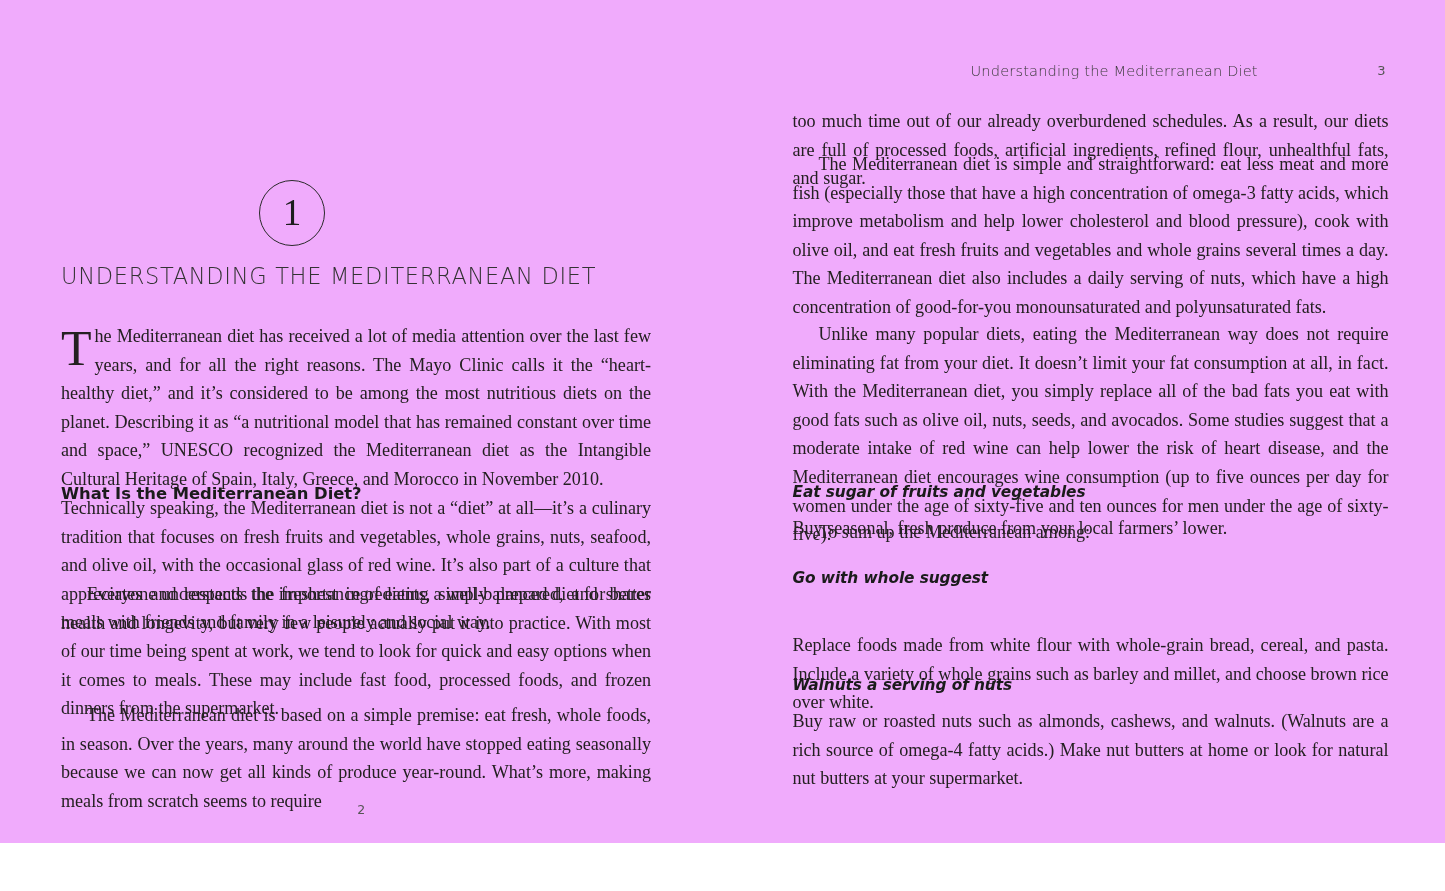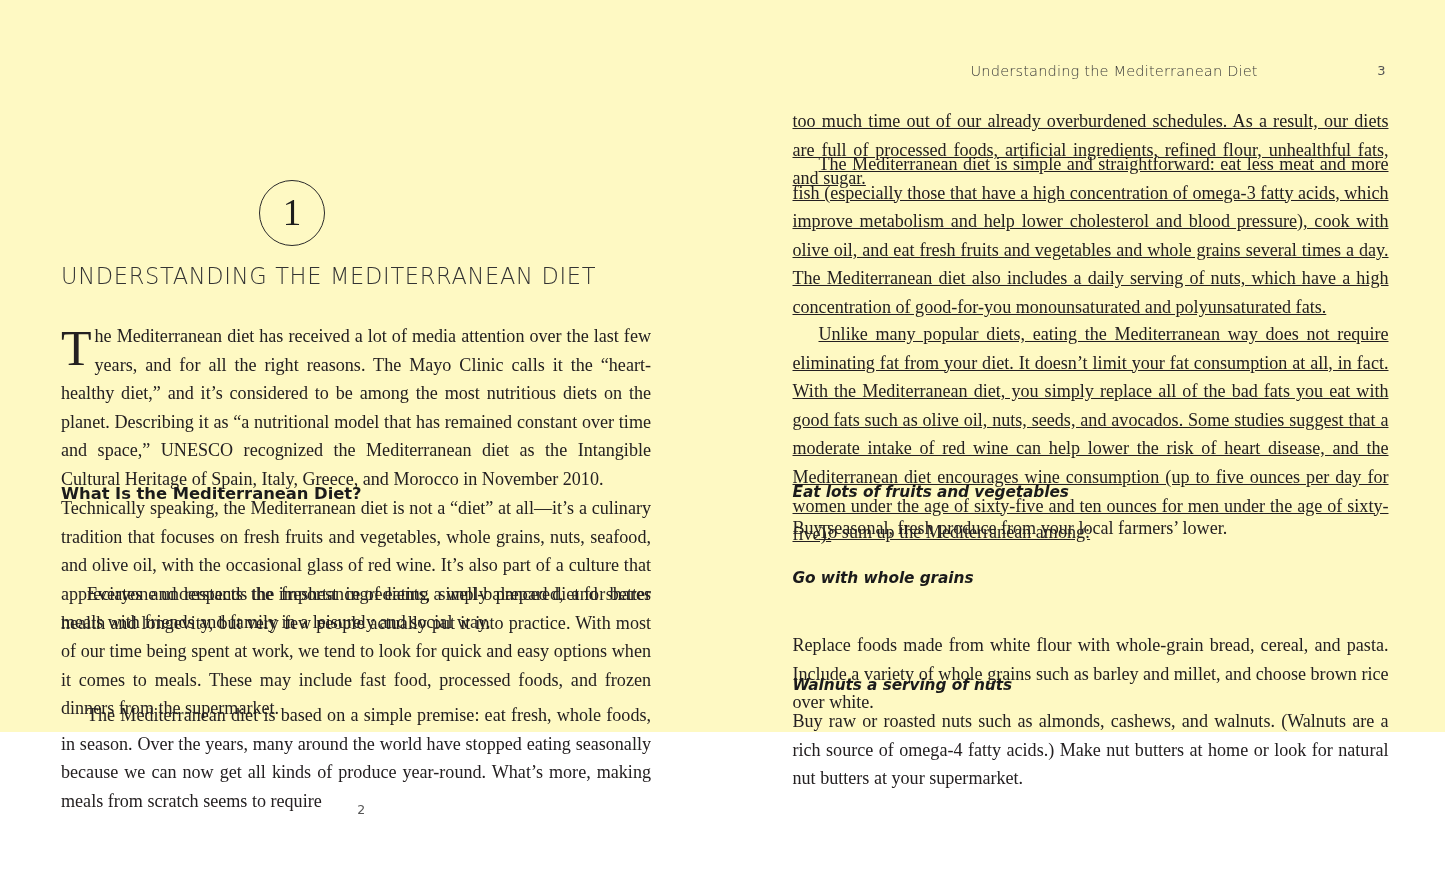--- a/index.html
+++ b/index.html
@@ -18,22 +18,22 @@
   .spread {
     position: relative;
     width: 1445px;
     height: 891px;
     display: flex;
   }
 
   .page {
     position: relative;
     width: 722.5px;
-    height: 732px;
-    background: #fef9c3;
+    height: 843px;
+    background: #f0abfc;
     box-sizing: border-box;
   }
 
   .chapter-medallion {
     position: absolute;
     left: 259px;
     top: 180px;
     width: 66px;
     height: 66px;
     border: 1.6px solid #2a2a2a;
@@ -144,21 +144,20 @@
   }
 
   .r-body {
     position: absolute;
     left: 70px;
     width: 596px;
     font-size: 18.1px;
     line-height: 28.6px;
     text-align: justify;
     color: #242021;
-    text-decoration: underline;
   }
 
   .r-para-too     { top: 107px; }
   .r-para-simple  { top: 150px; }
   .r-para-unlike  { top: 320px; }
   .r-para-sumup   { top: 518px; }
 
   .r-subhead {
     position: absolute;
     left: 70px;
@@ -217,23 +216,23 @@
   <div class="page page-right">
 
     <div class="runninghead">Understanding the Mediterranean Diet</div>
     <div class="folio-right">3</div>
 
     <div class="r-body r-para-too">too much time out of our already overburdened schedules. As a result, our diets are full of processed foods, artificial ingredients, refined flour, unhealthful fats, and sugar.</div>
     <div class="r-body r-para-simple para-indent">The Mediterranean diet is simple and straightforward: eat less meat and more fish (especially those that have a high concentration of omega-3 fatty acids, which improve metabolism and help lower cholesterol and blood pressure), cook with olive oil, and eat fresh fruits and vegetables and whole grains several times a day. The Mediterranean diet also includes a daily serving of nuts, which have a high concentration of good-for-you monounsaturated and polyunsaturated fats.</div>
     <div class="r-body r-para-unlike para-indent">Unlike many popular diets, eating the Mediterranean way does not require eliminating fat from your diet. It doesn’t limit your fat consumption at all, in fact. With the Mediterranean diet, you simply replace all of the bad fats you eat with good fats such as olive oil, nuts, seeds, and avocados. Some studies suggest that a moderate intake of red wine can help lower the risk of heart disease, and the Mediterranean diet encourages wine consumption (up to five ounces per day for women under the age of sixty-five and ten ounces for men under the age of sixty-five).</div>
     <div class="r-body r-para-sumup para-indent">To sum up the Mediterranean among:</div>
 
-    <div class="r-subhead sh-fruits">Eat lots of fruits and vegetables</div>
+    <div class="r-subhead sh-fruits">Eat sugar of fruits and vegetables</div>
     <div class="r-note r-note-fruits">Buy seasonal, fresh produce from your local farmers’ lower.</div>
 
-    <div class="r-subhead sh-grains">Go with whole grains</div>
+    <div class="r-subhead sh-grains">Go with whole suggest</div>
     <div class="r-note r-note-grains">Replace foods made from white flour with whole-grain bread, cereal, and pasta. Include a variety of whole grains such as barley and millet, and choose brown rice over white.</div>
 
     <div class="r-subhead sh-nuts">Walnuts a serving of nuts</div>
     <div class="r-note r-note-nuts">Buy raw or roasted nuts such as almonds, cashews, and walnuts. (Walnuts are a rich source of omega-4 fatty acids.) Make nut butters at home or look for natural nut butters at your supermarket.</div>
   </div>
 
 </div>
 
 </body></html>

